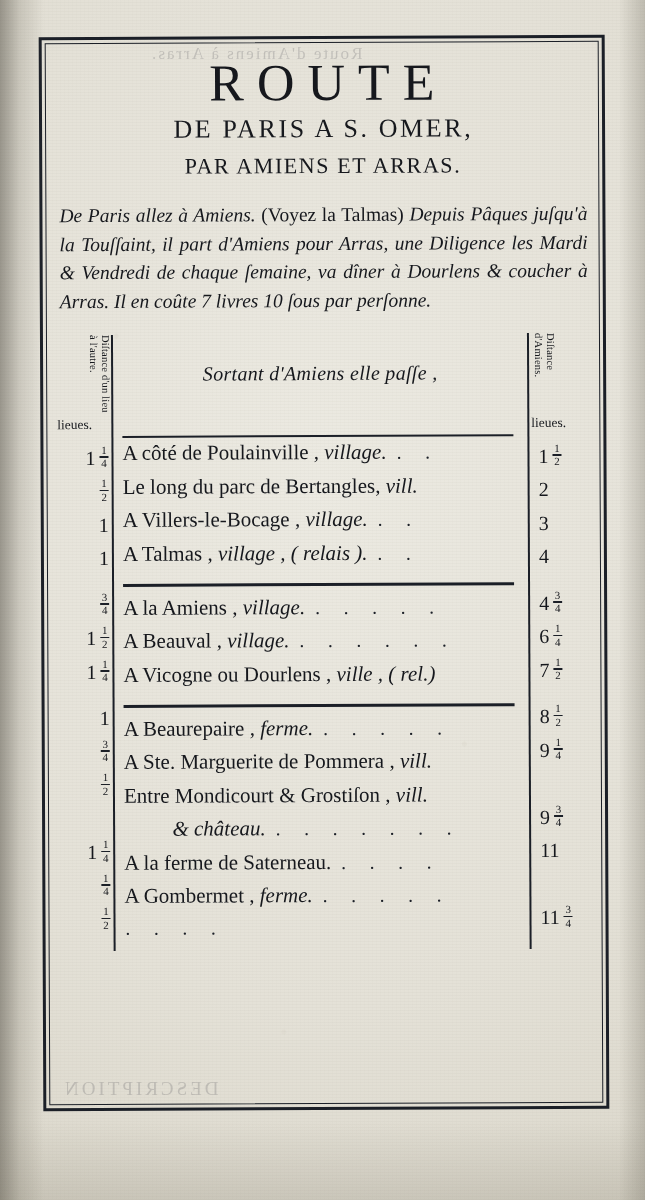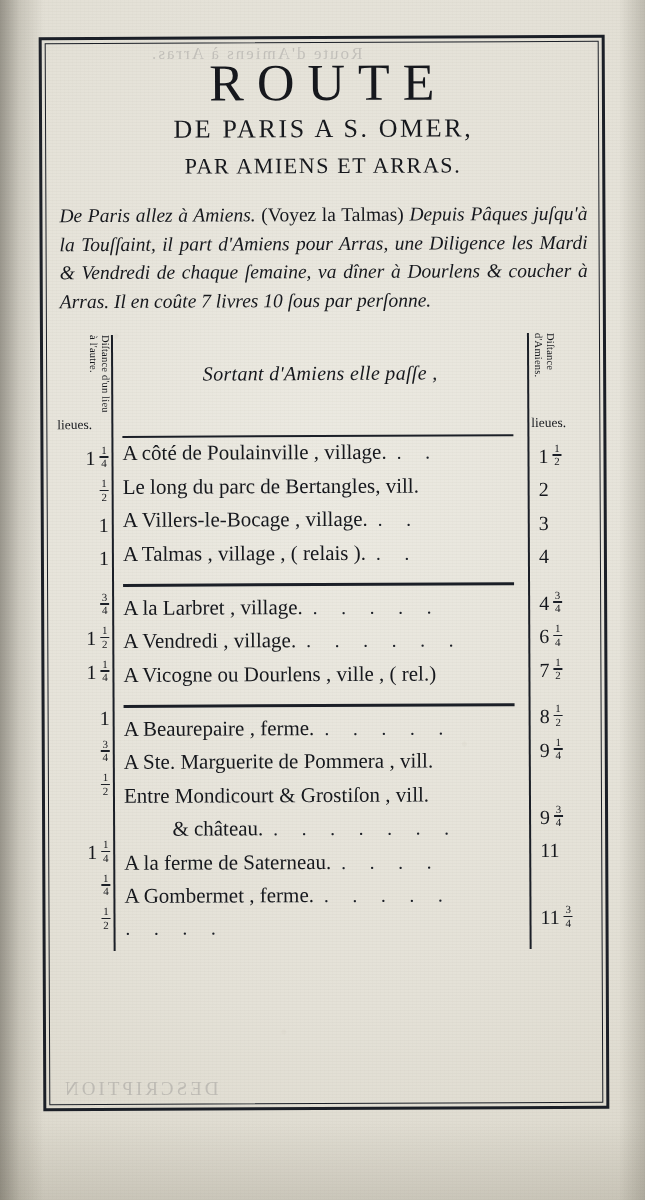--- a/index.html
+++ b/index.html
@@ -193,21 +193,21 @@
   
   .row {
     display: flex;
     align-items: baseline;
     height: 33.5px;
     font-size: 21px;
     white-space: nowrap;
     overflow: hidden;
   }
   .row .place { padding-left: 9px; }
-  .row .qual  { }
+  .row .qual  { font-style: italic; }
   .row .dots {
     flex: 1;
     overflow: hidden;
     letter-spacing: 9.5px;
     font-size: 19px;
     padding-left: 10px;
     color: #1b1f27;
   }
   .row.indent .place { padding-left: 52px; }
 
@@ -401,26 +401,26 @@
           </div>
           <div class="row">
             <span class="place">A Talmas ,</span>
             <span class="qual">&nbsp;village , ( relais ).</span>
             <span class="dots">. .</span>
           </div>
           <div style="padding: 5px 14px 5px 9px;">
             <div class="block-sep"></div>
           </div>
           <div class="row">
-            <span class="place">A la Larbret ,</span>
+            <span class="place">A la Amiens ,</span>
             <span class="qual">&nbsp;village.</span>
             <span class="dots">. . . . .</span>
           </div>
           <div class="row">
-            <span class="place">A Vendredi ,</span>
+            <span class="place">A Beauval ,</span>
             <span class="qual">&nbsp;village.</span>
             <span class="dots">. . . . . .</span>
           </div>
           <div class="row">
             <span class="place">A Vicogne ou Dourlens ,</span>
             <span class="qual">&nbsp;ville , ( rel.)</span>
             <span class="dots"></span>
           </div>
           <div style="padding: 5px 14px 5px 9px;">
             <div class="block-sep"></div>

